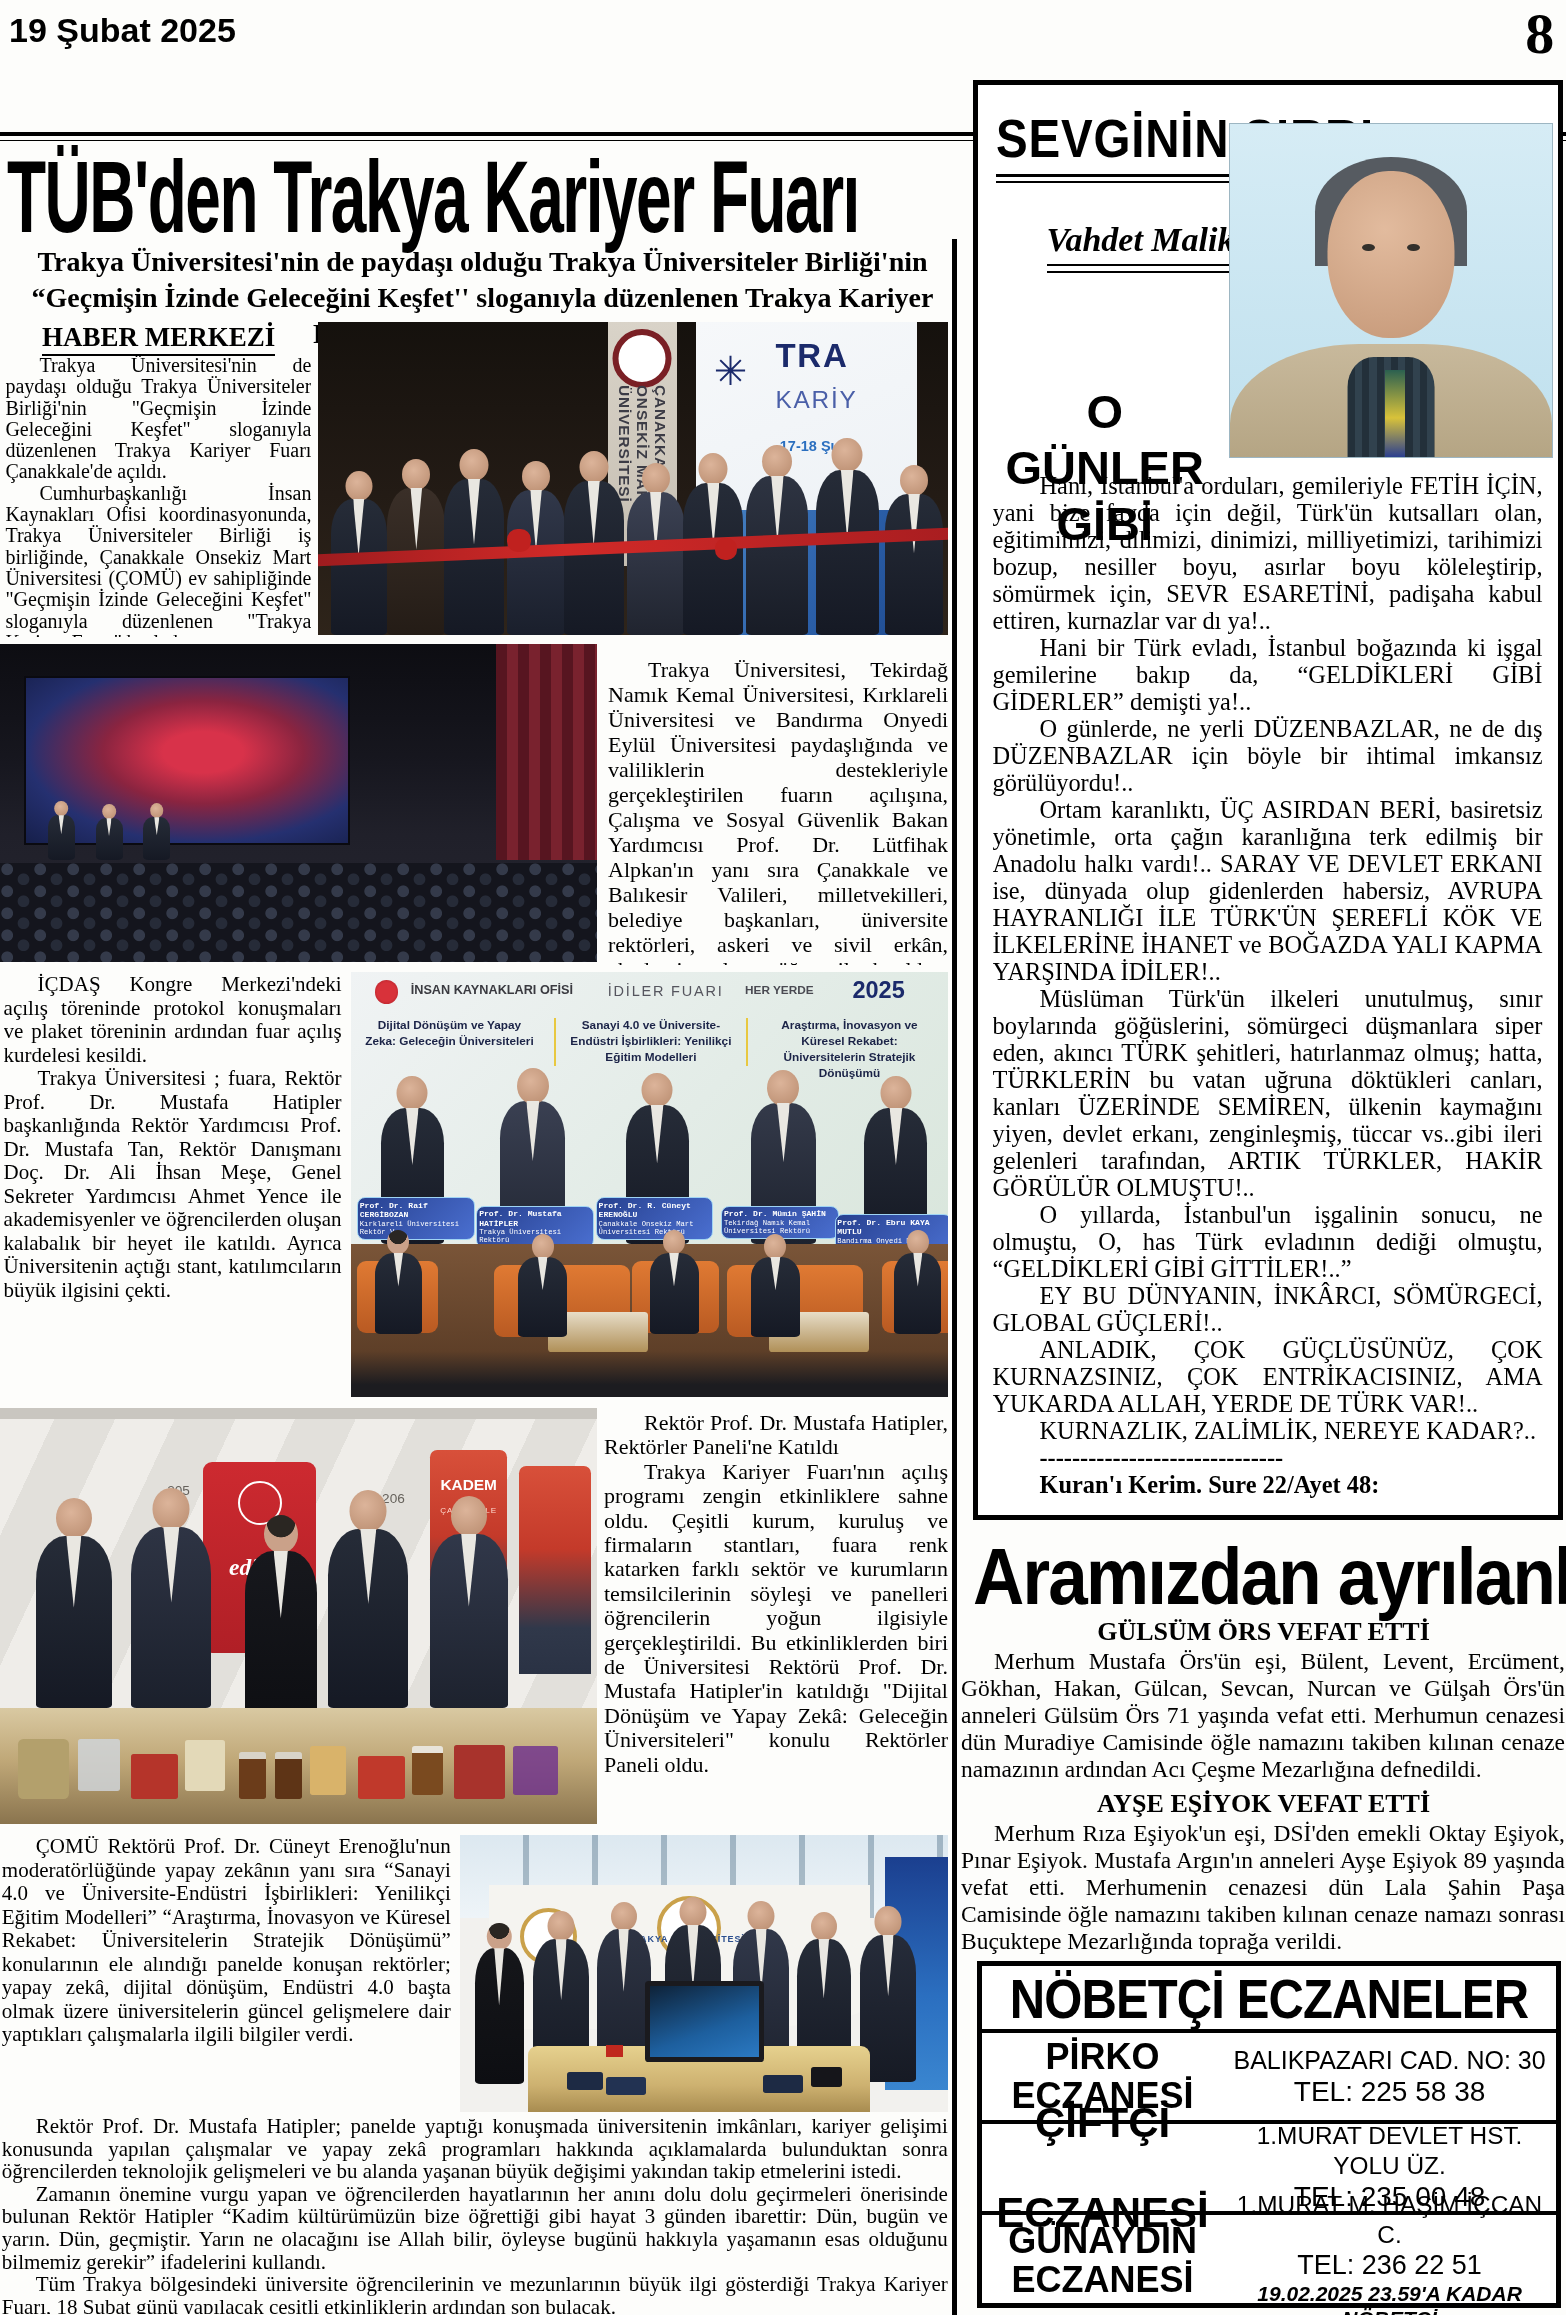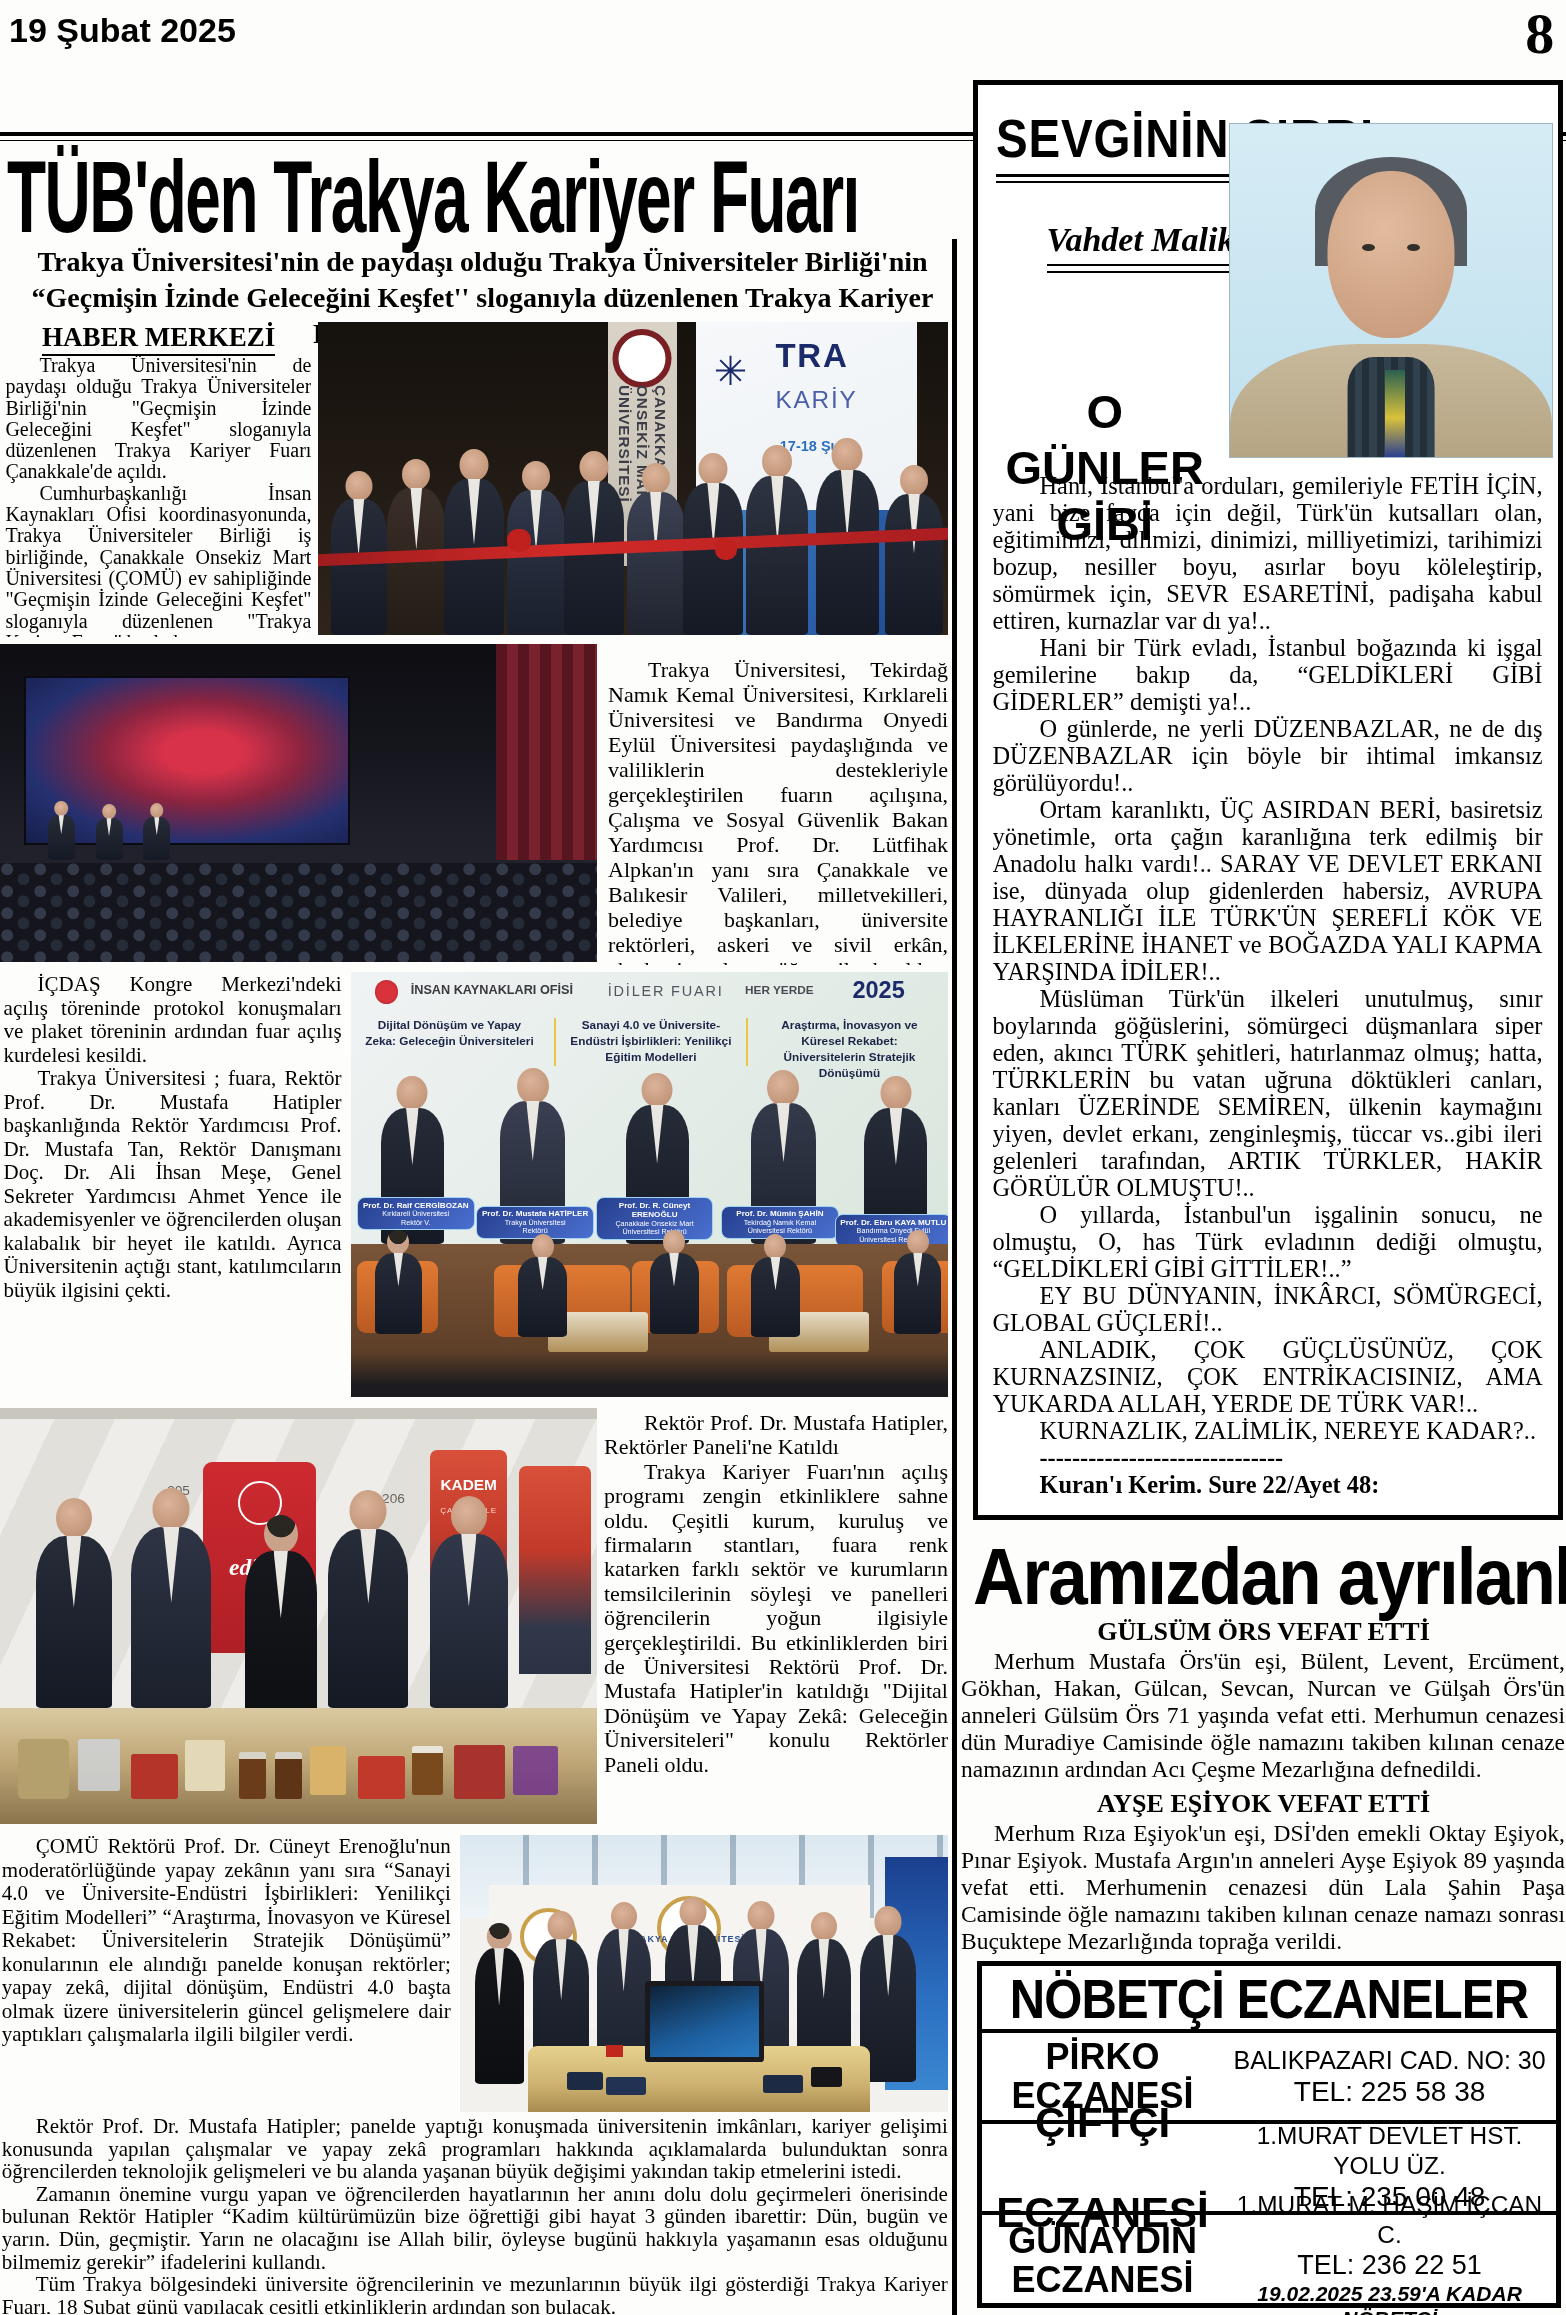--- a/index.html
+++ b/index.html
@@ -15,22 +15,22 @@
   .fig{position:absolute;border-radius:38% 38% 5.4px 5.4px / 26% 26% 3.6px 3.6px;
        background:linear-gradient(180deg,#262c38,#151924);}
   .fig::before{content:"";position:absolute;left:50%;transform:translateX(-50%);
        width:var(--h,27px);height:calc(var(--h,27px)*1.12);top:calc(-1.04*var(--h,27px));
        border-radius:50%;background:radial-gradient(circle at 42% 36%,#dcb49a,#b78a6d);}
   .fig::after{content:"";position:absolute;left:50%;top:0;transform:translateX(-50%);
        width:20%;height:42%;background:#e9e7e1;clip-path:polygon(0 0,100% 0,50% 100%);}
   .fig.dark::before{background:radial-gradient(circle at 50% 22%,#2a2622 40%,#caa189 42%);}
   .photo{position:absolute;overflow:hidden;background:#222;}
   .plate{position:absolute;width:112px;background:linear-gradient(135deg,#27408f,#4a6fd0);
-         border:1.8px solid #9fd4f4;border-radius:8.1px;color:#fff;text-align:center;
-         font-family:Liberation Sans, sans-serif;padding:2.7px 1.8px;line-height:1.15;}
+         border:1.8px solid #9fd4f4;border-radius:8.1px;color:#fff;text-align:left;
+         font-family:Liberation Mono, monospace;padding:2.7px 1.8px;line-height:1.15;}
   .plate .l1{font-size:8.1px;font-weight:bold;}
   .plate .l2,.plate .l3{font-size:7.2px;}
   .sofa{position:absolute;background:linear-gradient(180deg,#e0housed,#b95a22);}
   .sofa{background:linear-gradient(180deg,#e07a33,#b95a22);border-radius:9px;}
   .ctable{position:absolute;background:linear-gradient(180deg,#e7ddc8,#b09058);border-radius:3.6px;}
   .crowd{background-color:#14151d;
      background-image:radial-gradient(circle at 7.2px 6.3px,#343a4a 5.4px,transparent 6.3px),
                       radial-gradient(circle at 23.5px 16.3px,#262b38 5.4px,transparent 6.3px);
      background-size:33px 22px;}
   .colflow p{margin:0;text-indent:47px;}

